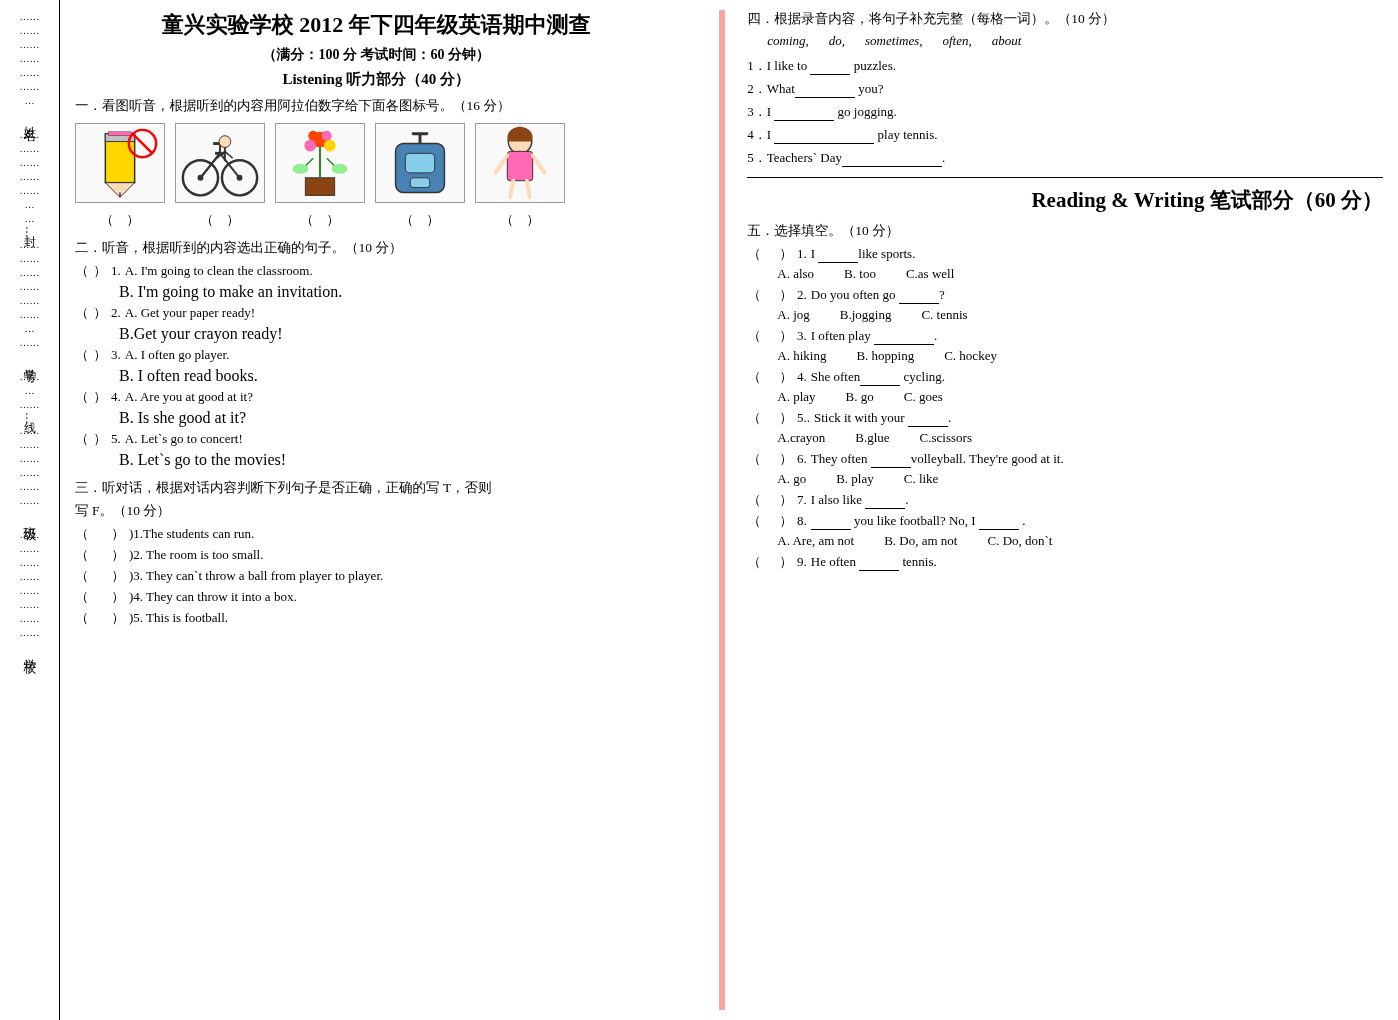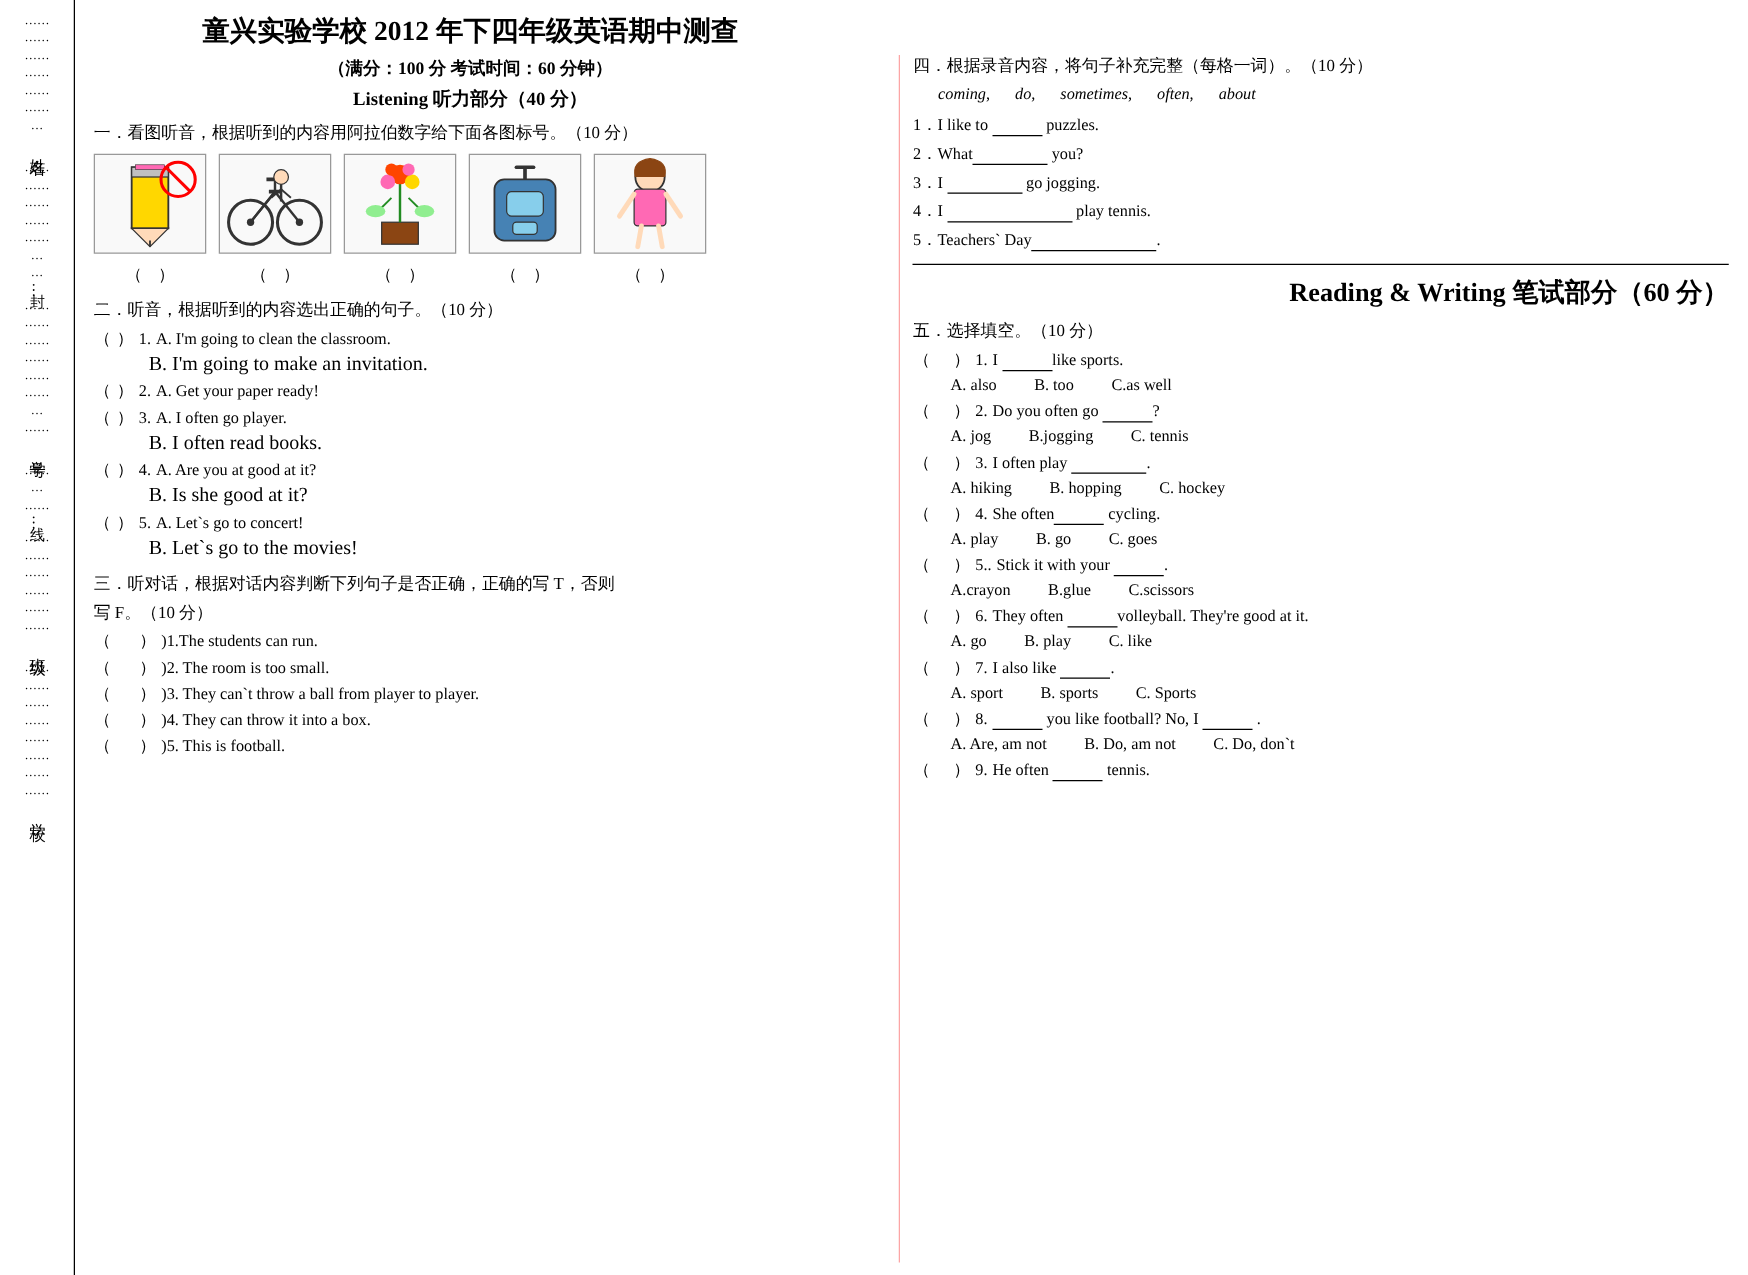--- a/index.html
+++ b/index.html
@@ -48,23 +48,22 @@
       display: flex;
       padding: 10px 15px;
       gap: 32px;
     }
     .left-col {
       width: 48%;
       padding-right: 10px;
     }
     .right-col {
       width: 52%;
-      padding-left: 10px;
-      border-left: 1px solid #fca5a5;
-      margin-top: 34px;
+      padding-left: 22px;
+      border-left: 6px solid #fca5a5;
     }
     .exam-title {
       font-size: 22px;
       font-weight: bold;
       text-align: center;
       margin-bottom: 6px;
     }
     .exam-subtitle {
       font-size: 14px;
       font-weight: bold;
@@ -193,21 +192,21 @@
   </div>
 
   <div class="main-content">
 
     <div class="left-col">
       <div class="exam-title">童兴实验学校 2012 年下四年级英语期中测查</div>
       <div class="exam-subtitle">（满分：100 分    考试时间：60 分钟）</div>
       <div class="section-header">Listening 听力部分（40 分）</div>
 
       <div class="question-group">
-        <div class="question-group-title">一．看图听音，根据听到的内容用阿拉伯数字给下面各图标号。（10 分）</div>
+        <div class="question-group-title">一．看图听音，根据听到的内容用阿拉伯数字给下面各图标号。（16 分）</div>
 
         <div class="images-row">
 
           <div class="img-placeholder">
             <svg viewBox="0 0 90 80" xmlns="http://www.w3.org/2000/svg">
               <rect x="30" y="10" width="30" height="50" fill="#FFD700" stroke="#333" stroke-width="1.5"></rect>
               <polygon points="30,60 60,60 45,75" fill="#FFDAB9" stroke="#333" stroke-width="1"></polygon>
               <rect x="30" y="10" width="30" height="8" fill="#C0C0C0" stroke="#333" stroke-width="1"></rect>
               <rect x="33" y="8" width="24" height="4" fill="#FF69B4" stroke="#333" stroke-width="0.5"></rect>
               <line x1="45" y1="70" x2="45" y2="75" stroke="#333" stroke-width="1.5"></line>
@@ -293,20 +292,21 @@
           <span>1.</span>
           <span>A. I'm going to clean the classroom.</span>
         </div>
         <div class="sub-item">B. I'm going to make an invitation.</div>
         <div class="question-item">
           <span class="paren">（</span>
             <span class="paren">）</span>
           <span>2.</span>
           <span>A. Get your paper ready!</span>
         </div>
+        <div class="sub-item">B.Get your crayon ready!</div>
         <div class="question-item">
           <span class="paren">（</span>
             <span class="paren">）</span>
           <span>3.</span>
           <span>A. I often go player.</span>
         </div>
         <div class="sub-item">B. I often read books.</div>
         <div class="question-item">
           <span class="paren">（</span>
             <span class="paren">）</span>
@@ -462,25 +462,20 @@
           <span>C. like</span>
         </div>
 
         <div class="question-item">
           <span class="paren">（</span>
             <span>&nbsp;&nbsp;&nbsp;</span>
             <span class="paren">）</span>
           <span>7.</span>
           <span>I also like <span class="blank blank-short">&nbsp;&nbsp;&nbsp;&nbsp;&nbsp;&nbsp;&nbsp;</span>.</span>
         </div>
-        <div class="options-row">
-          <span>A. sport</span>
-          <span>B. sports</span>
-          <span>C. Sports</span>
-        </div>
 
         <div class="question-item">
           <span class="paren">（</span>
             <span>&nbsp;&nbsp;&nbsp;</span>
             <span class="paren">）</span>
           <span>8.</span>
           <span><span class="blank blank-short">&nbsp;&nbsp;&nbsp;&nbsp;&nbsp;&nbsp;&nbsp;</span> you like football? No, I <span class="blank blank-short">&nbsp;&nbsp;&nbsp;&nbsp;&nbsp;&nbsp;&nbsp;</span> .</span>
         </div>
         <div class="options-row">
           <span>A. Are, am not</span>

